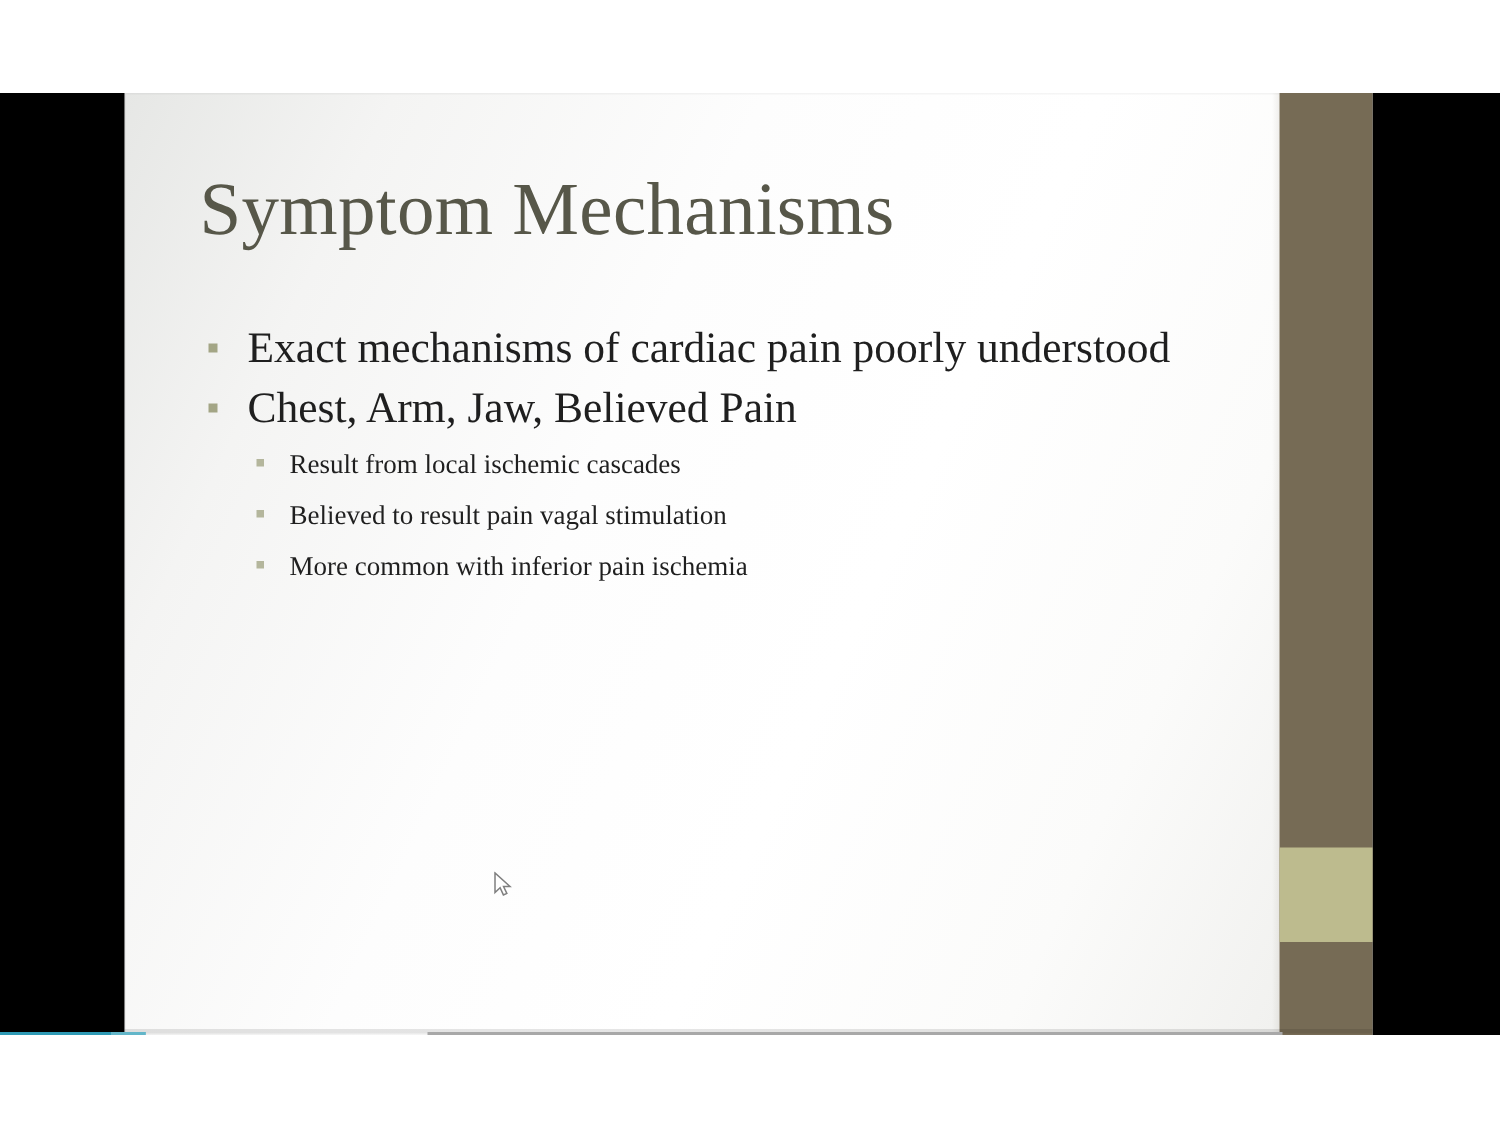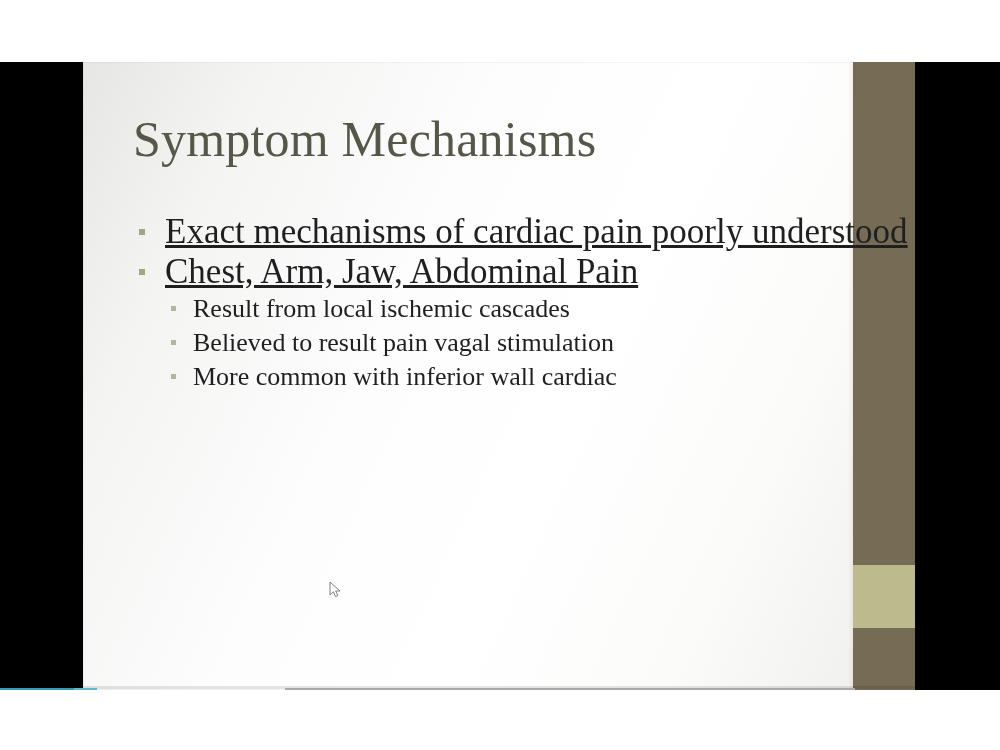--- a/index.html
+++ b/index.html
@@ -87,40 +87,39 @@
     position: absolute;
     left: 52px;
     top: 150px;
     width: 700px;
   }
 
   .lvl1 {
     position: relative;
     padding-left: 30px;
     font-family: "Liberation Serif", serif;
-    font-size: 35px;
+    font-size: 29px;
     line-height: 40px;
     color: #1f1f1f;
     white-space: nowrap;
-    text-decoration: underline;
   }
   .lvl1 > .marker {
     position: absolute;
     left: 4px;
     top: 17px;
     width: 6px;
     height: 6px;
     background: #a3a585;
   }
 
   .lvl2 {
     position: relative;
     padding-left: 58px;
     font-family: "Liberation Serif", serif;
-    font-size: 26px;
+    font-size: 18px;
     line-height: 34px;
     color: #1f1f1f;
     white-space: nowrap;
   }
   .lvl2 > .marker {
     position: absolute;
     left: 36px;
     top: 14px;
     width: 5px;
     height: 5px;
@@ -205,37 +204,37 @@
 
       <div id="body-list">
 
         <div class="lvl1">
           <span class="marker"></span>
           <span>Exact mechanisms of cardiac pain poorly understood</span>
         </div>
 
         <div class="lvl1">
           <span class="marker"></span>
-          <span>Chest, Arm, Jaw, Abdominal Pain</span>
+          <span>Chest, Arm, Jaw, Believed Pain</span>
         </div>
 
         <div class="lvl2">
           <span class="marker"></span>
           <span>Result from local ischemic cascades</span>
         </div>
 
 
         <div class="lvl2">
           <span class="marker"></span>
           <span>Believed to result pain vagal stimulation</span>
         </div>
 
         <div class="lvl2">
           <span class="marker"></span>
-          <span>More common with inferior wall cardiac</span>
+          <span>More common with inferior pain ischemia</span>
         </div>
 
       </div>
 
       <svg id="mouse-cursor" viewBox="0 0 14 18" xmlns="http://www.w3.org/2000/svg">
         <path d="M1,1 L1,14 L4.4,10.8 L6.6,15.6 L8.9,14.6 L6.7,10 L11,10 Z" fill="#ffffff" stroke="#555555" stroke-width="1"></path>
       </svg>
 
     </div>
   </div>

